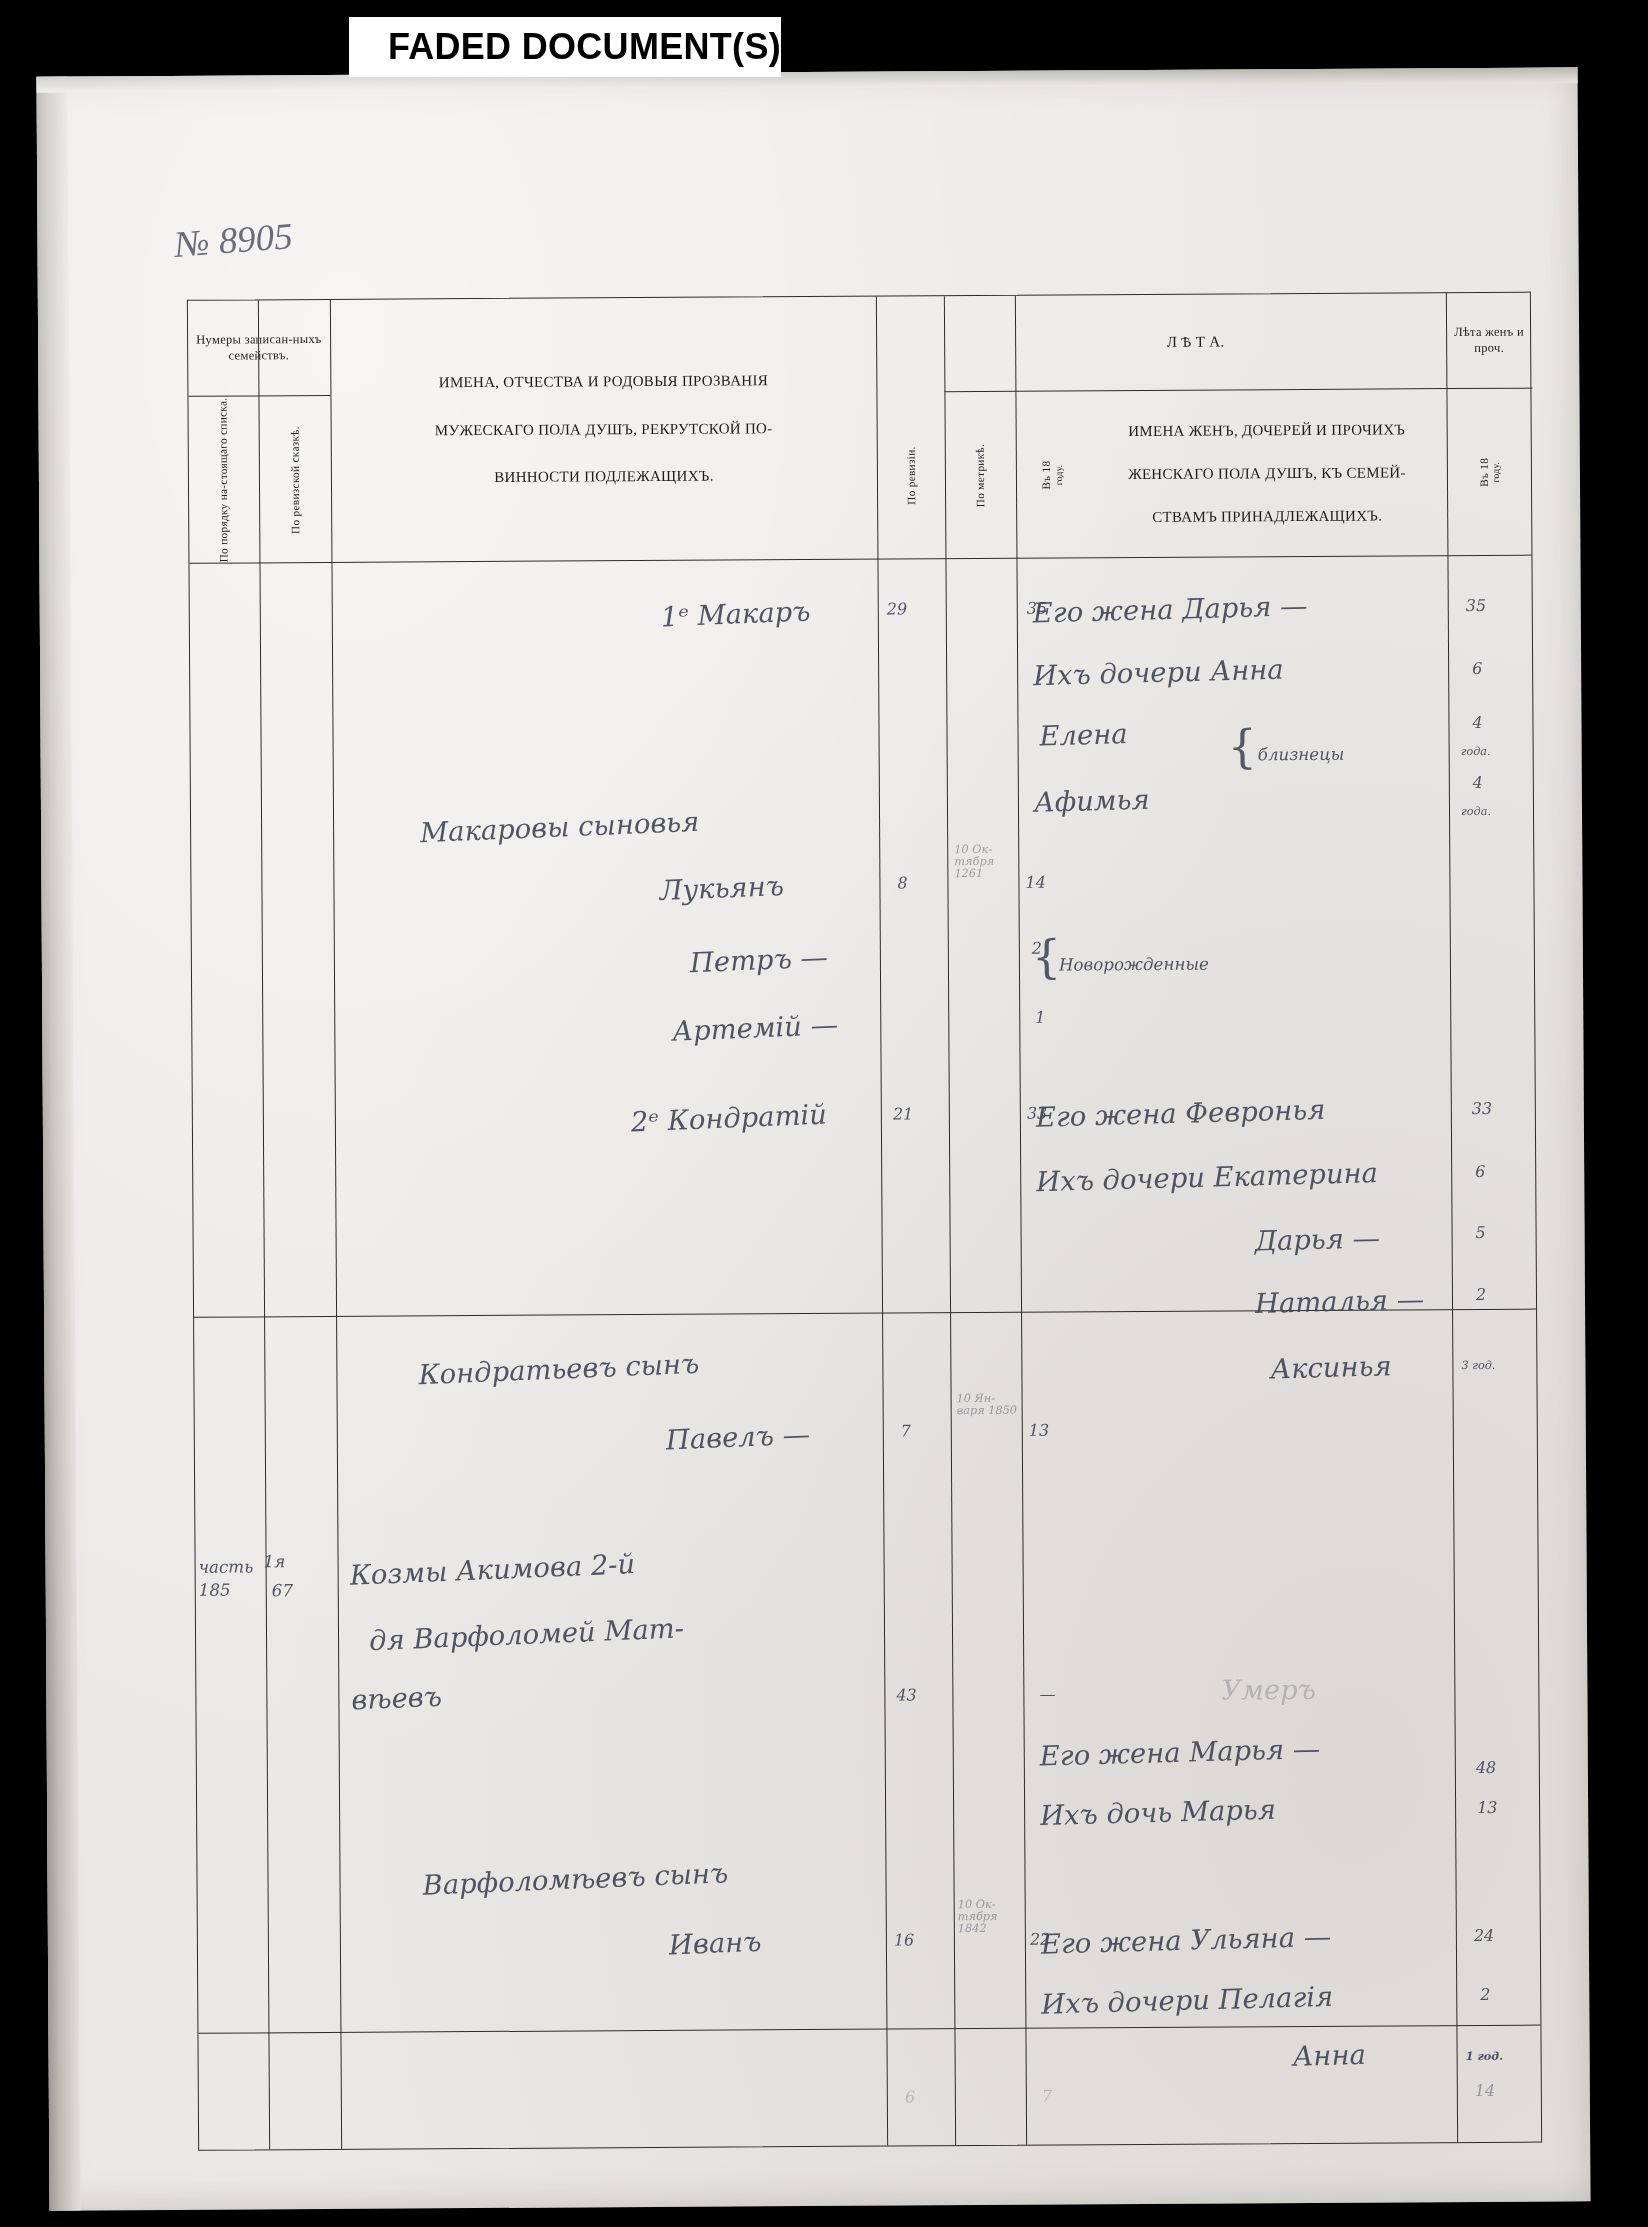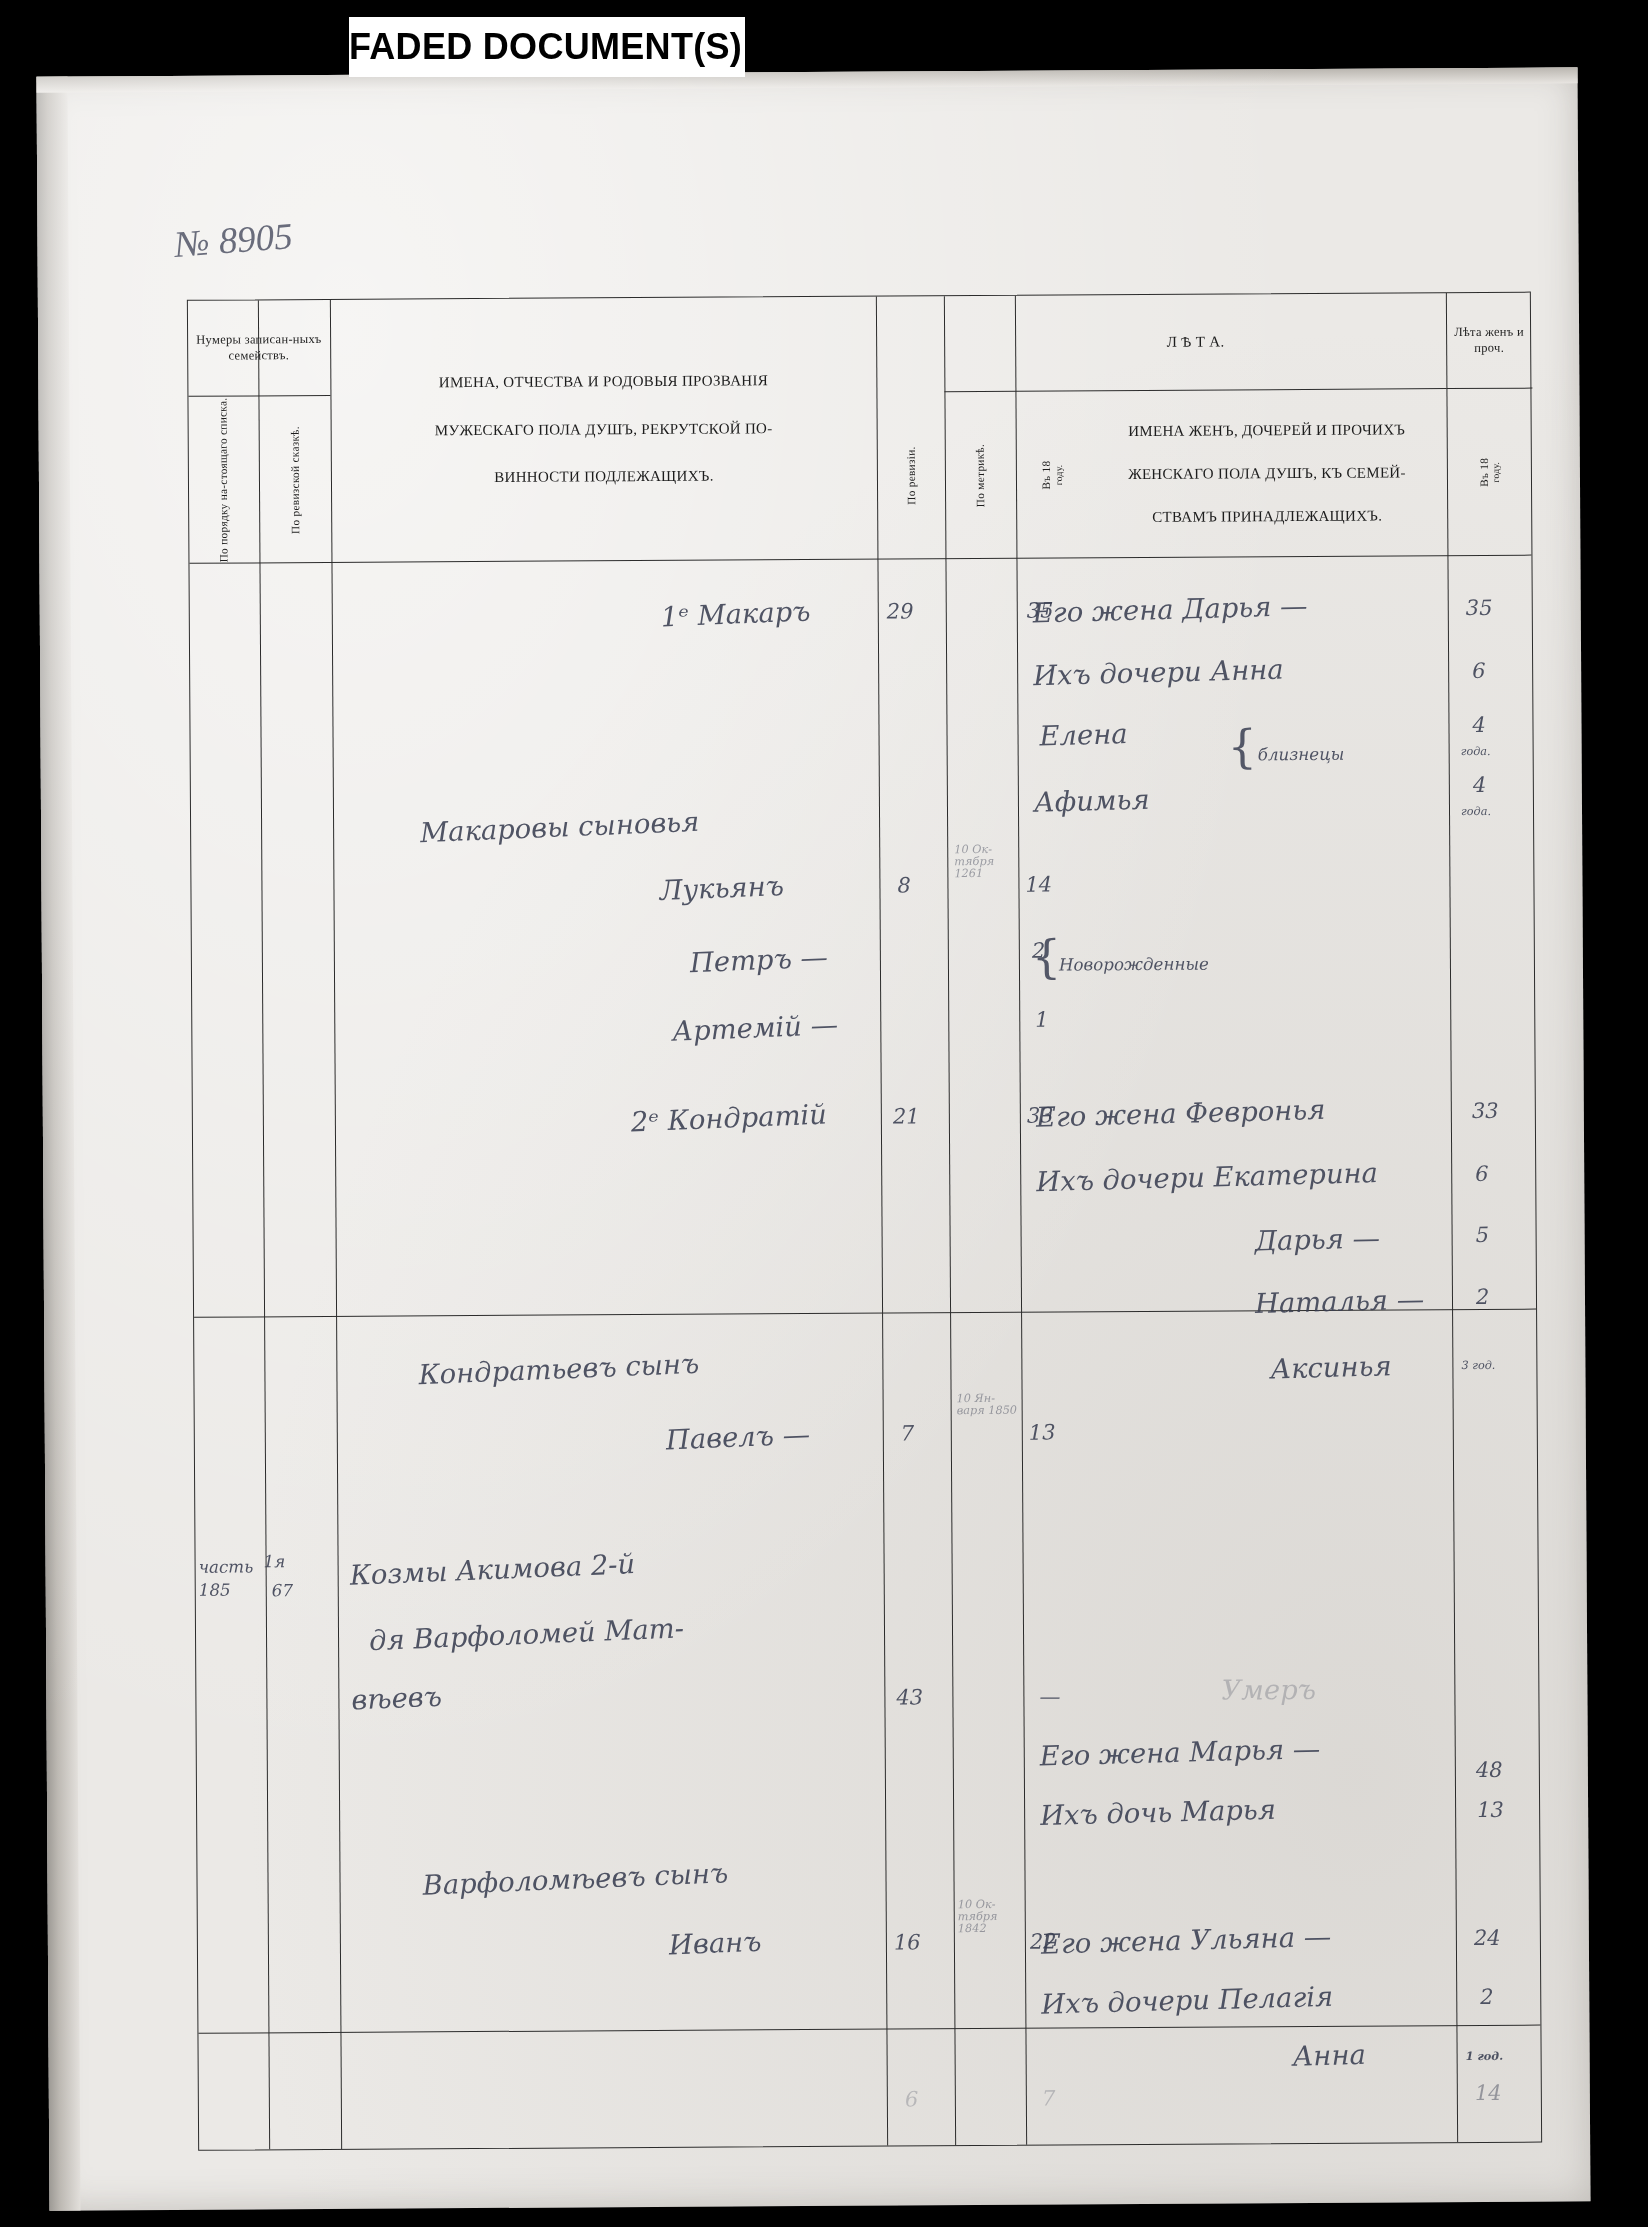--- a/index.html
+++ b/index.html
@@ -13,26 +13,26 @@
     position: relative;
     font-family: "Liberation Serif", serif;
     overflow: hidden;
   }
 
   
   #faded-banner {
     position: absolute;
     left: 349px;
     top: 16.7px;
-    width: 396px;
+    width: 432px;
     height: 60px;
     background: #ffffff;
     display: flex;
     align-items: center;
-    justify-content: flex-start;
+    justify-content: flex-end;
     z-index: 50;
   }
   #faded-banner .txt {
     font-family: "Liberation Sans", sans-serif;
     font-weight: bold;
     font-size: 36px;
     letter-spacing: 0.3px;
     color: #000;
     white-space: nowrap;
   }
@@ -132,21 +132,21 @@
   
   .hw {
     position: absolute;
     font-family: "DejaVu Serif", serif;
     font-style: italic;
     color: #3a3f52;
     white-space: nowrap;
     opacity: 0.88;
   }
   .hw.big   { font-size: 27.4px; }
-  .hw.num   { font-size: 21px; }
+  .hw.num   { font-size: 16px; }
   .hw.sm    { font-size: 16.7px; }
   .hw.xs    { font-size: 11.3px; line-height: 1.05; }
   .hw.faint { opacity: 0.45; }
   .hw.vfaint{ opacity: 0.25; }
   .tilt { transform: rotate(-2deg); }
   .tilt2 { transform: rotate(-1.2deg); }
 
   .brace {
     position: absolute;
     font-family: "DejaVu Serif", serif;

